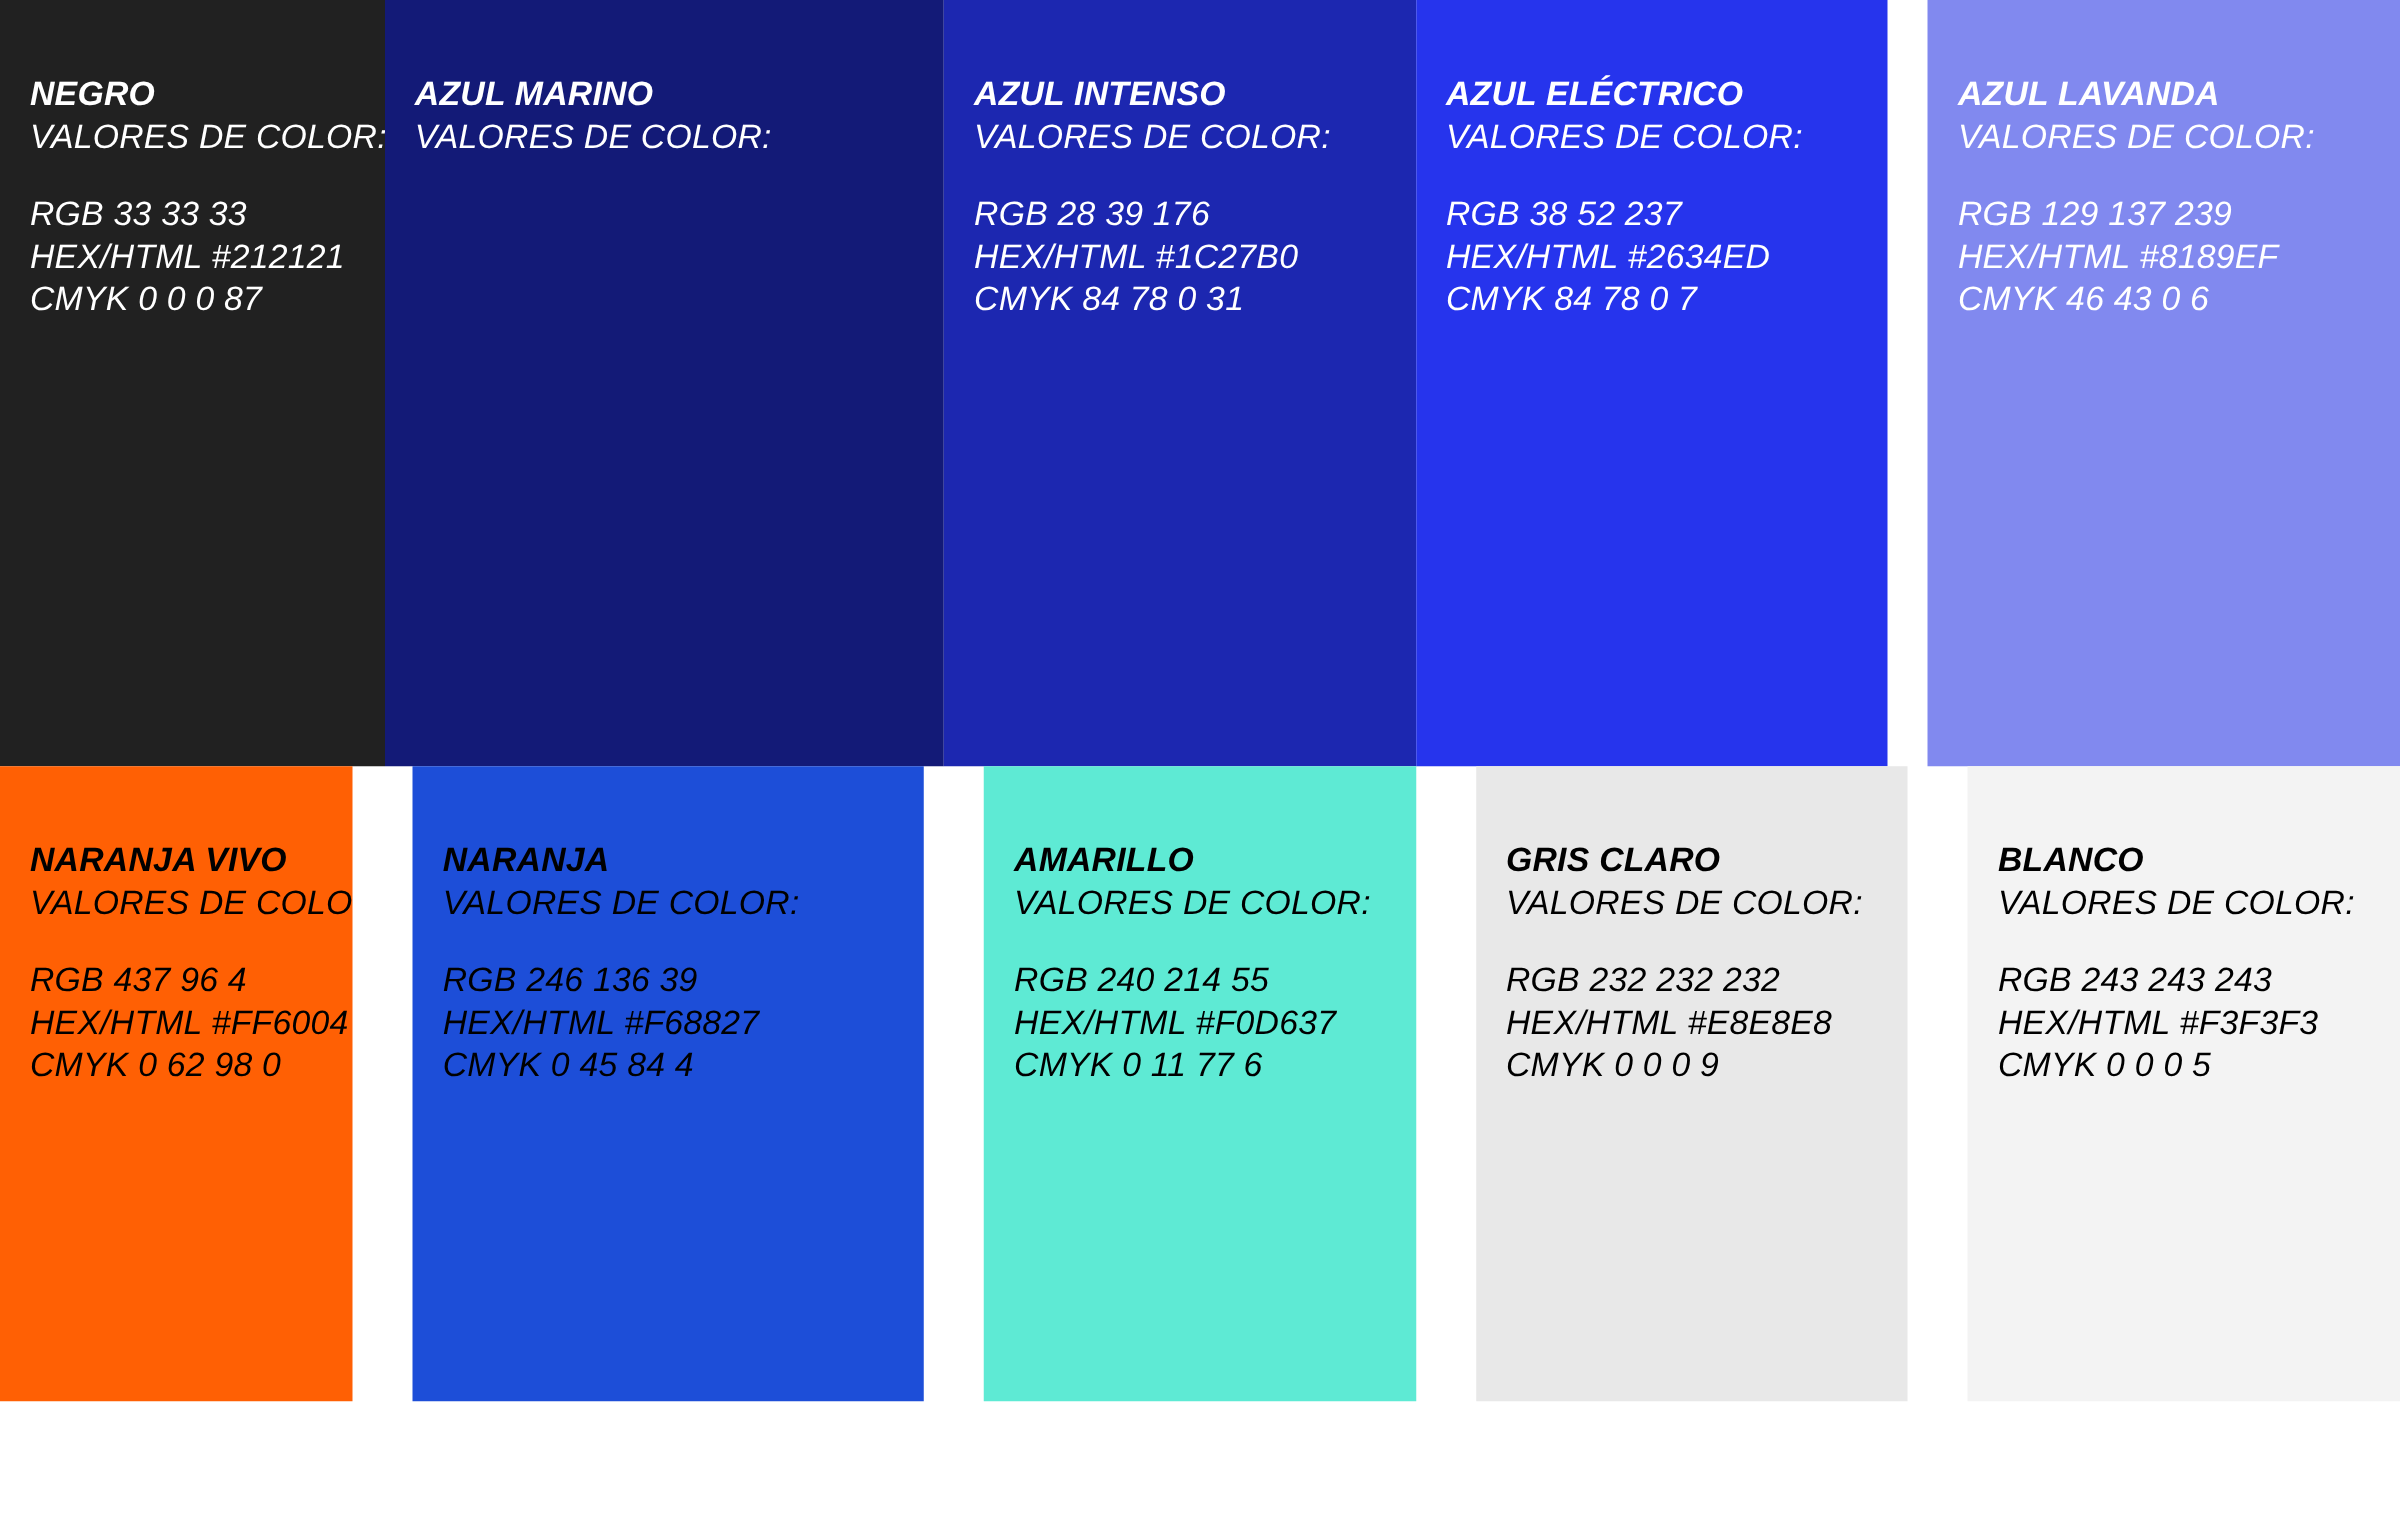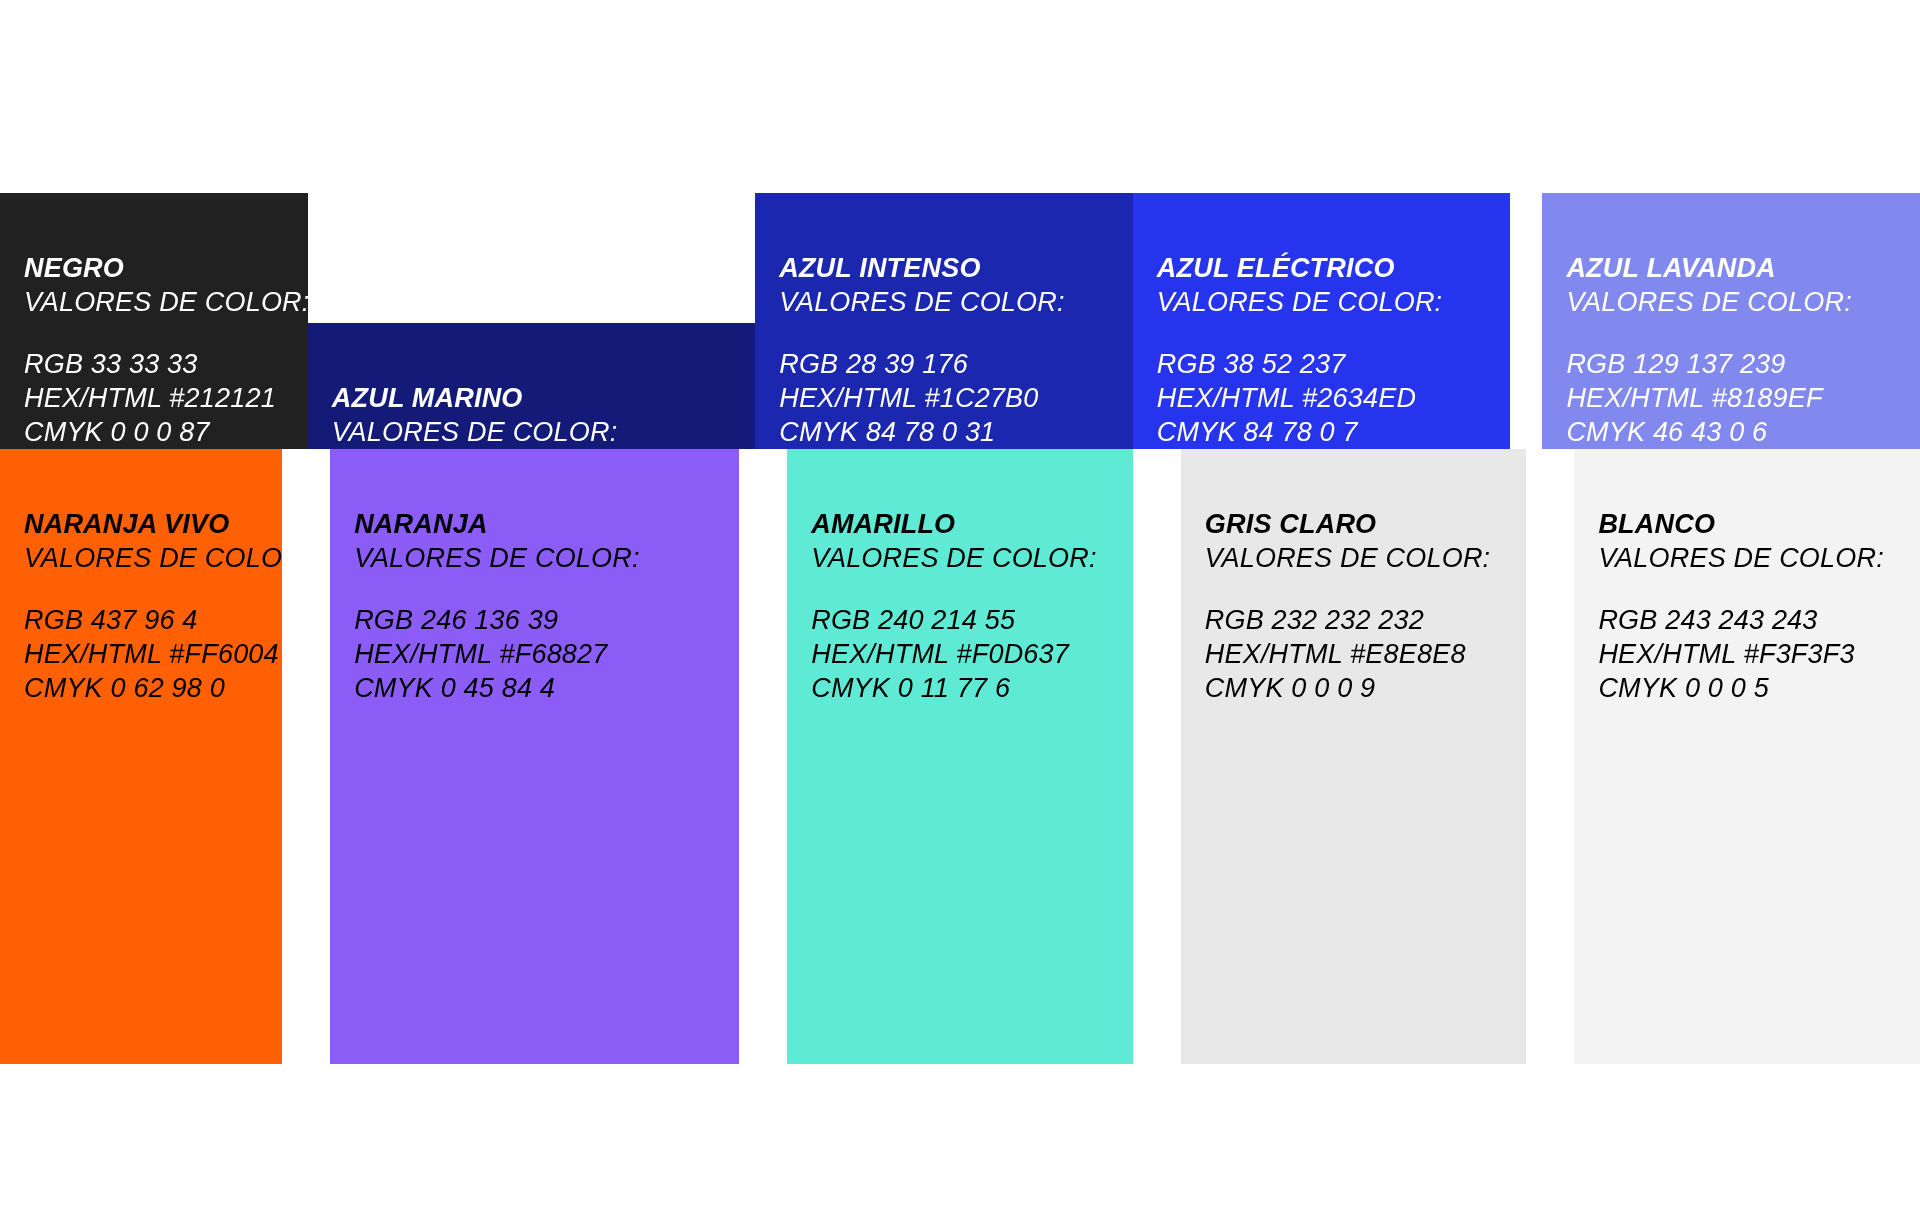--- a/index.html
+++ b/index.html
@@ -16,26 +16,25 @@
     overflow: hidden;
     font-family: "Liberation Sans", sans-serif;
   }
 
   .palette-row {
     display: flex;
     width: 100%;
   }
 
   .palette-row.row-top {
-    height: 449px;
-    align-items: flex-end;
+    height: 613px;
   }
 
   .palette-row.row-bottom {
-    height: 615px;
+    height: 508px;
     gap: 48px;
   }
 
   .swatch {
     position: relative;
     box-sizing: border-box;
     padding: 58px 0 0 24px;
     overflow: hidden;
   }
 
@@ -145,21 +144,21 @@
     <div class="swatch col-1 text-dark" style="background-color: rgb(255, 96, 4);">
       <div class="swatch-name">NARANJA VIVO</div>
       <div class="swatch-subtitle">VALORES DE COLOR:</div>
       <div class="swatch-values">
         <div class="value-line">RGB 437 96 4</div>
         <div class="value-line">HEX/HTML #FF6004</div>
         <div class="value-line">CMYK 0 62 98 0</div>
       </div>
     </div>
 
-    <div class="swatch col-2 text-dark" style="background-color: #8b5cf6;">
+    <div class="swatch col-2 text-dark" style="background-color: #1d4ed8;">
       <div class="swatch-name">NARANJA</div>
       <div class="swatch-subtitle">VALORES DE COLOR:</div>
       <div class="swatch-values">
         <div class="value-line">RGB 246 136 39</div>
         <div class="value-line">HEX/HTML #F68827</div>
         <div class="value-line">CMYK 0 45 84 4</div>
       </div>
     </div>
 
     <div class="swatch col-3 text-dark" style="background-color: #5eead4;">

